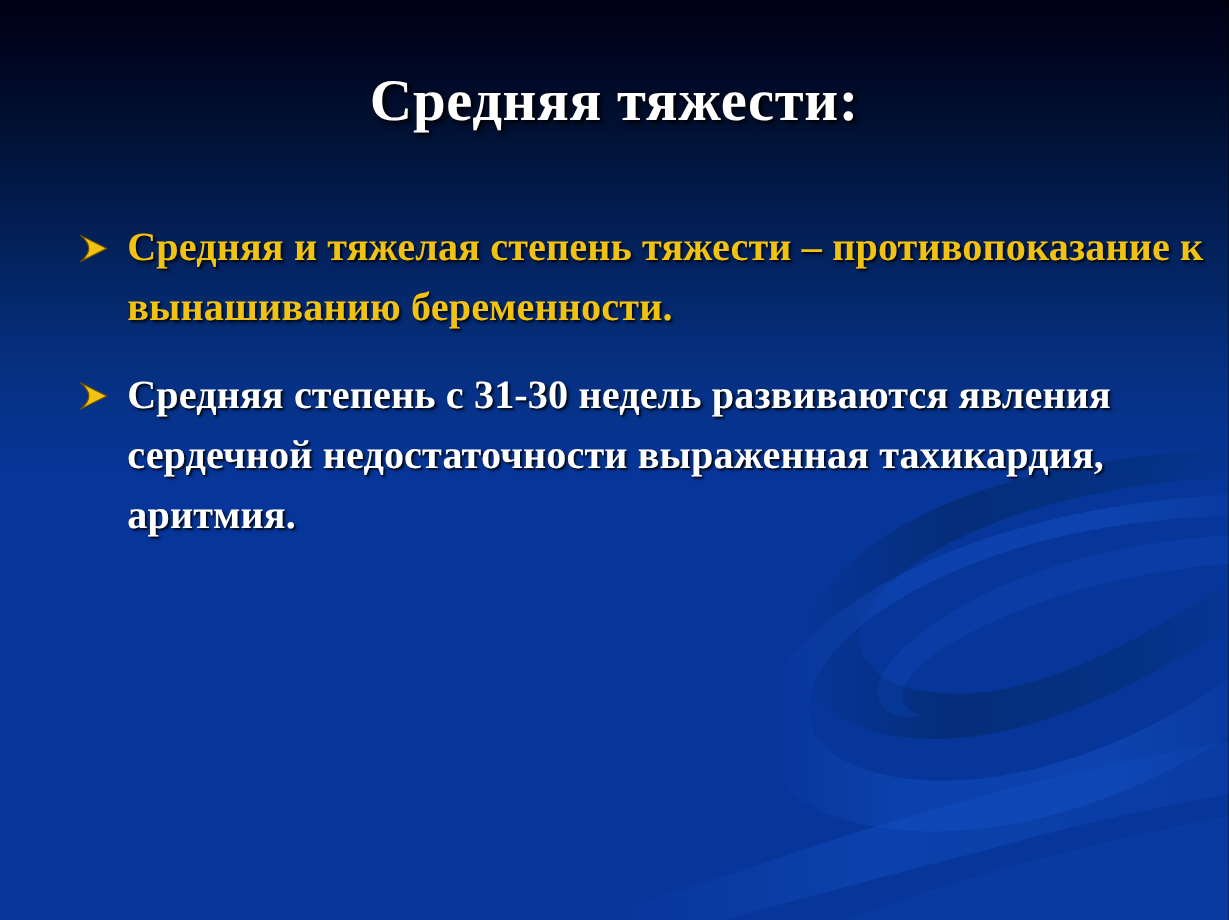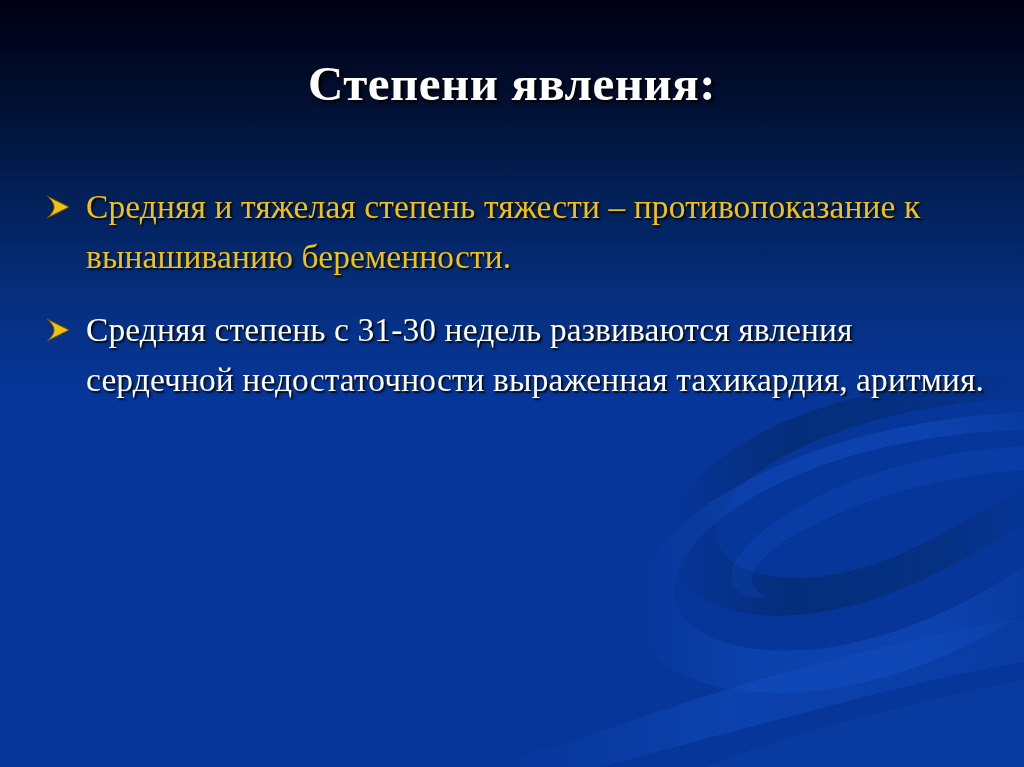--- a/index.html
+++ b/index.html
@@ -57,23 +57,24 @@
     letter-spacing: 0.5px;
     line-height: 1.05;
     text-shadow:
       2px 2px 2px rgba(0,0,0,0.75),
       3px 3px 5px rgba(0,0,0,0.55);
   }
 
   
   .body-block {
     position: absolute;
-    left: 44px;
+    left: 64px;
     top: 182px;
     width: 940px;
+    font-weight: bold;
   }
 
   .bullet-row {
     display: flex;
     align-items: flex-start;
     margin-bottom: 22px;
   }
 
   .bullet-marker {
     flex: 0 0 auto;
@@ -148,21 +149,21 @@
 
       <path d="M1024,680 C910,702 800,730 706,767 L1024,767 Z" fill="#0c41a8" opacity="0.35"></path>
 
       <path d="M1024,470 C940,476 862,498 800,532 C770,548 752,566 752,580
                C752,588 758,594 768,596 C754,600 740,596 734,586
                C724,568 744,542 784,516 C852,472 934,452 1024,446 Z" fill="#1452cc" opacity="0.22"></path>
     </svg>
   </div>
 
   <div class="title-block">
-    <span class="slide-title">Степени явления:</span>
+    <span class="slide-title">Средняя тяжести:</span>
   </div>
 
   <div class="body-block">
 
     <div class="bullet-row">
       <span class="bullet-marker">
         <svg width="28" height="26" viewBox="0 0 28 26" xmlns="http://www.w3.org/2000/svg">
           <path d="M3,2 L25,13 L3,24 C9,19 10,15 10,13 C10,11 9,7 3,2 Z" fill="#f2c211" stroke="#6d5200" stroke-width="1"></path>
         </svg>
       </span>

